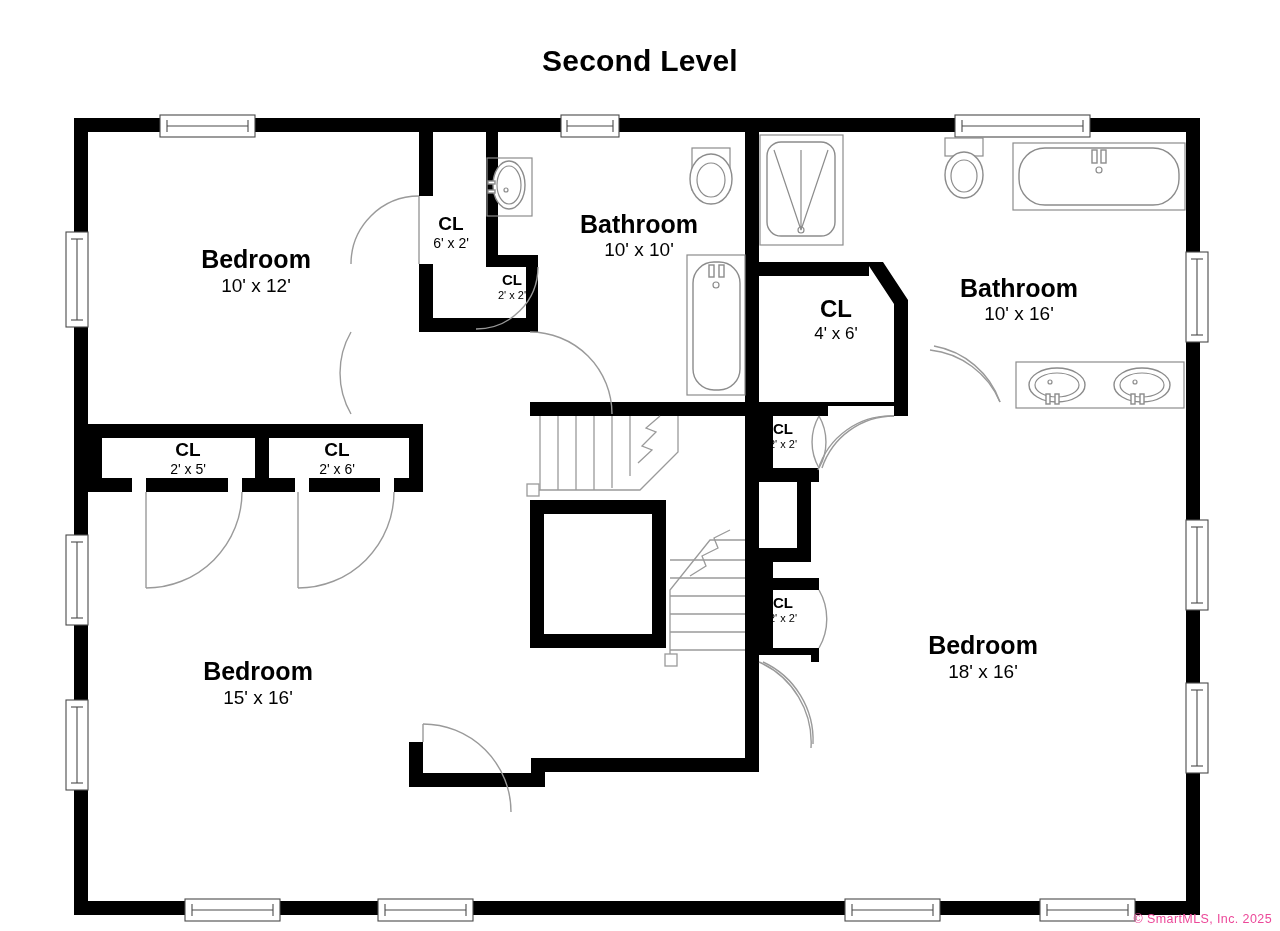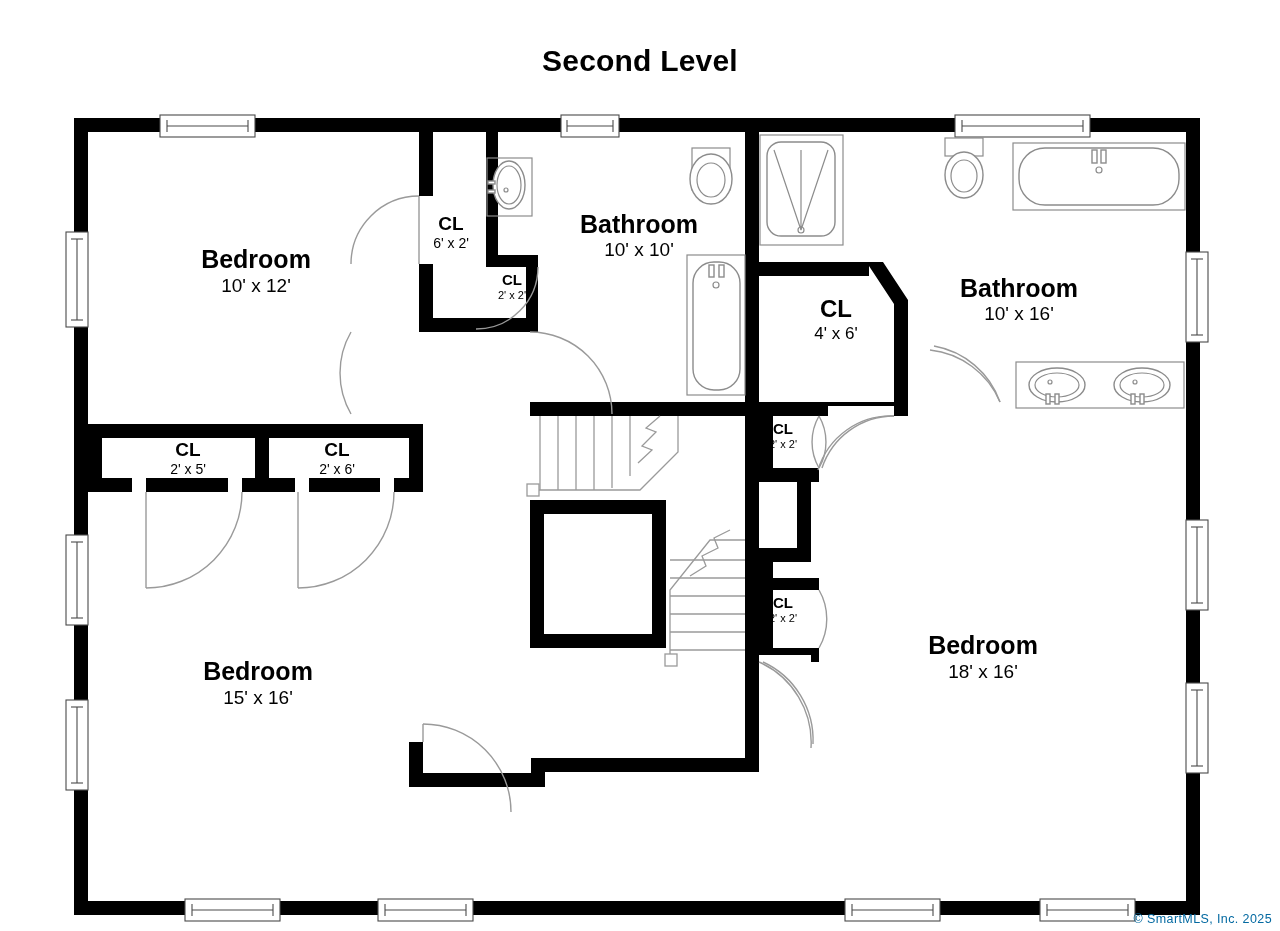--- a/index.html
+++ b/index.html
@@ -67,21 +67,21 @@
   .sz-cl-lg .label-dim  { font-size: 17px; }
   .sz-cl-md .label-name { font-size: 19px; }
   .sz-cl-md .label-dim  { font-size: 14px; }
   .sz-cl-sm .label-name { font-size: 15px; }
   .sz-cl-sm .label-dim  { font-size: 11px; }
   .watermark {
     position: absolute;
     right: 8px;
     bottom: 5px;
     font-size: 12.5px;
-    color: #0369a1;
+    color: #ec4899;
     font-family: "Liberation Sans", sans-serif;
     white-space: nowrap;
     letter-spacing: 0.4px;
     margin-left: 30px;
   }
 </style>
 </head>
 <body>
 
 <div id="plan-root">

